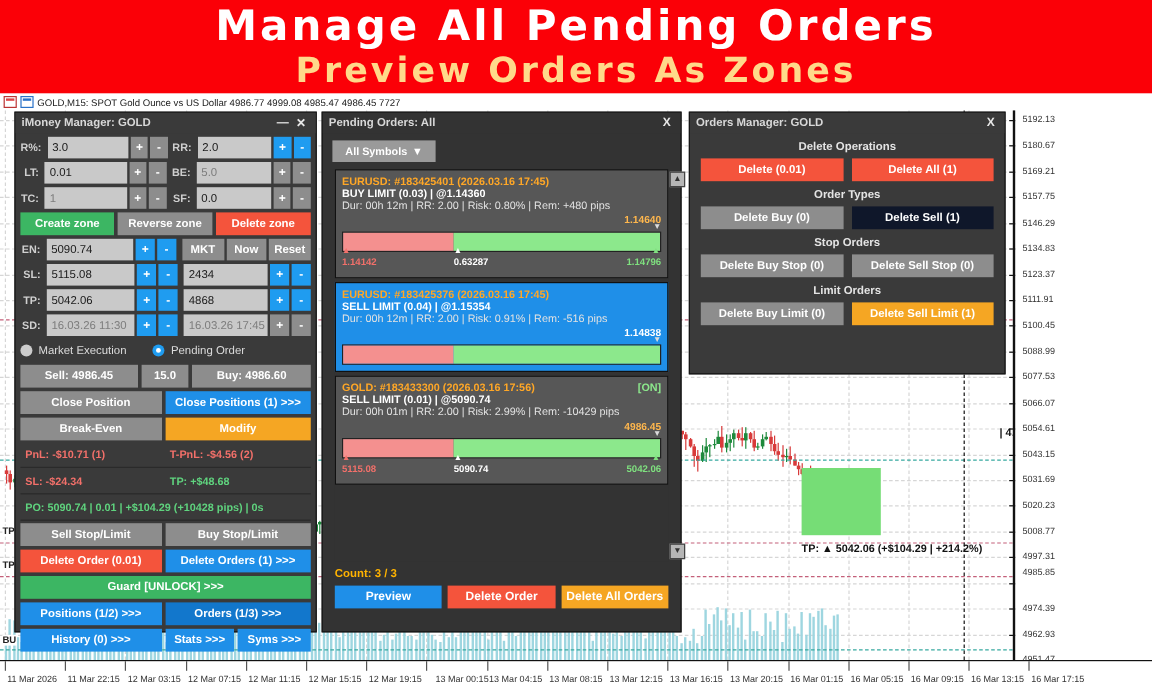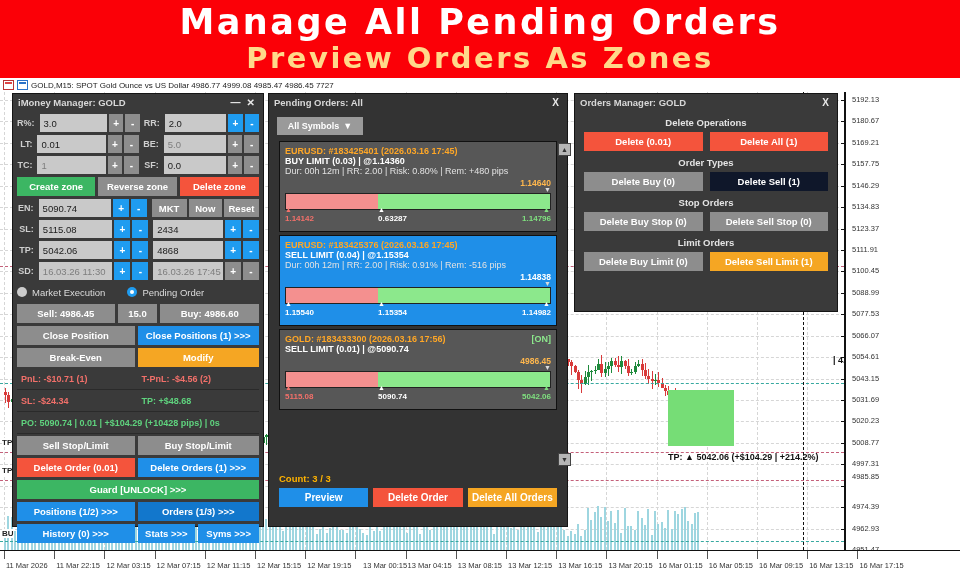--- a/index.html
+++ b/index.html
@@ -1550,35 +1550,28 @@
             <span>EURUSD: #183425376 (2026.03.16 17:45)</span>
           </div>
           <div class="oc-l2">SELL LIMIT (0.04) | @1.15354</div>
           <div class="oc-l3">Dur: 00h 12m | RR: 2.00 | Risk: 0.91% | Rem: -516 pips</div>
           <div class="oc-cur w">1.14838</div>
           <div class="oc-arrow">▼</div>
           <div class="oc-bar">
             <span class="red" style="width:35%"></span>
             <span class="grn" style="width:65%"></span>
           </div>
-          <div class="oc-marks">
-            <span class="tri" style="left:0;color:#ffffff">▲</span>
-            <span class="mk" style="left:0;top:4px;color:#ffffff">1.15540</span>
-            <span class="tri" style="left:35%;color:#fff">▲</span>
-            <span class="mk" style="left:35%;top:4px;color:#fff">1.15354</span>
-            <span class="tri" style="right:1px;color:#ffffff">▲</span>
-            <span class="mk" style="right:0;top:4px;color:#ffffff">1.14982</span>
-          </div>
         </div>
         <div class="ocard">
           <div class="oc-l1">
             <span>GOLD: #183433300 (2026.03.16 17:56)</span>
             <span class="on">[ON]</span>
           </div>
           <div class="oc-l2">SELL LIMIT (0.01) | @5090.74</div>
+          <div class="oc-l3">Dur: 00h 01m | RR: 2.00 | Risk: 2.99% | Rem: -10429 pips</div>
           <div class="oc-cur">4986.45</div>
           <div class="oc-arrow">▼</div>
           <div class="oc-bar">
             <span class="red" style="width:35%"></span>
             <span class="grn" style="width:65%"></span>
           </div>
           <div class="oc-marks">
             <span class="tri" style="left:0;color:#f2706a">▲</span>
             <span class="mk" style="left:0;top:4px;color:#f2706a">5115.08</span>
             <span class="tri" style="left:35%;color:#fff">▲</span>

